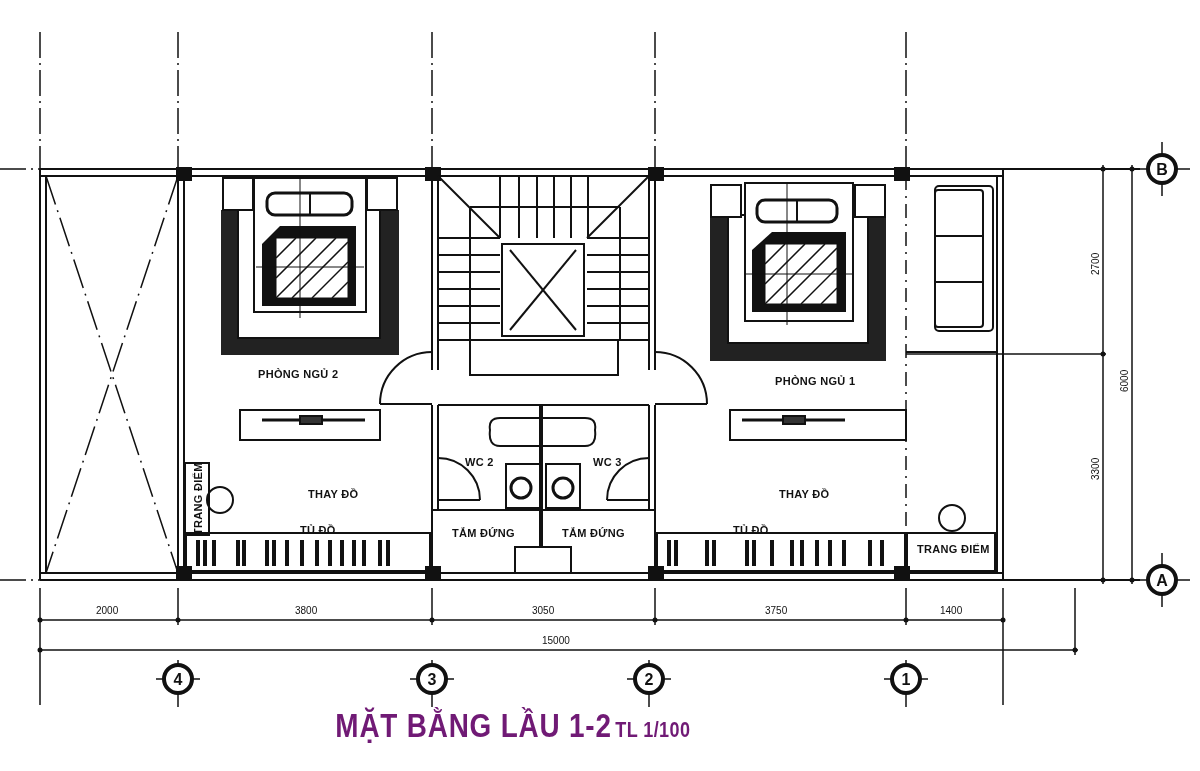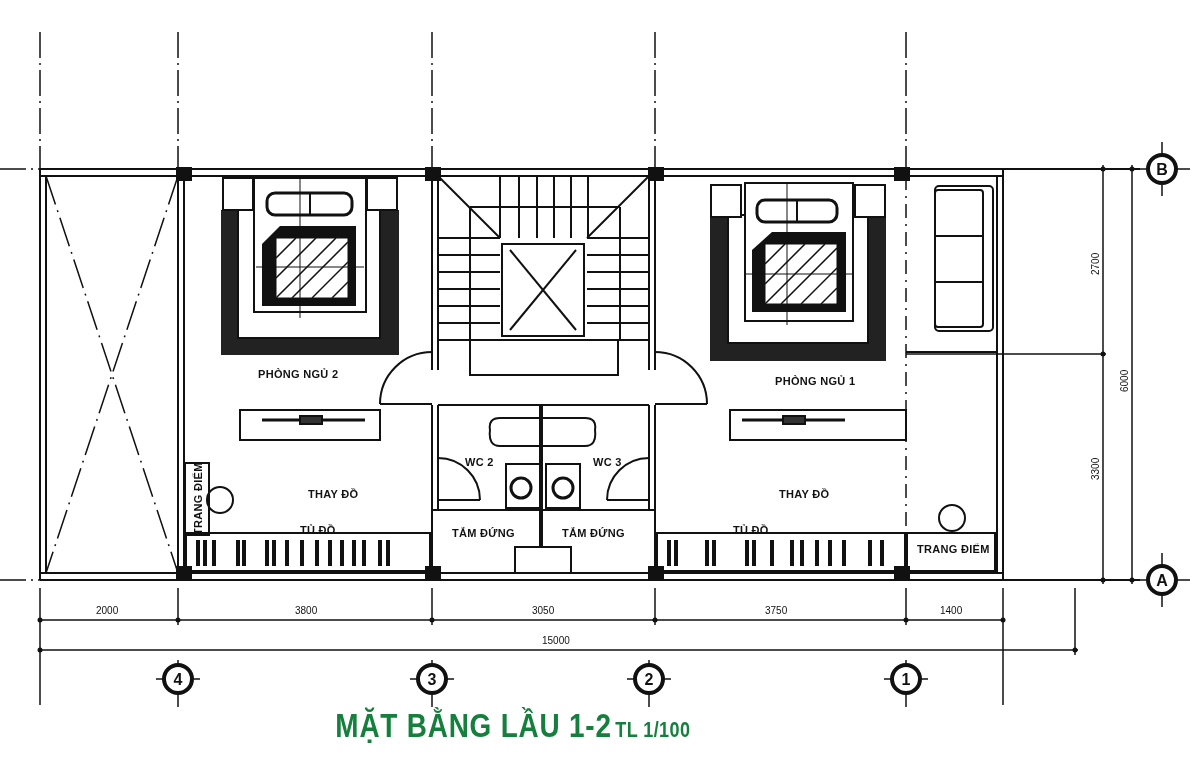--- a/index.html
+++ b/index.html
@@ -3,21 +3,21 @@
 <meta charset="utf-8">
 <style>
   html,body{margin:0;padding:0;background:#ffffff;}
   body{width:1200px;height:771px;position:relative;overflow:hidden;font-family:"Liberation Sans",sans-serif;}
   svg{position:absolute;left:0;top:0;}
   .ln{stroke:#111;fill:none;}
   .txt{font-family:"Liberation Sans",sans-serif;fill:#111;}
   .lbl{font-size:11px;font-weight:bold;letter-spacing:0.3px;}
   .dim{font-size:10px;}
   .axis{font-size:16px;font-weight:bold;}
-  .title{position:absolute;left:0;width:1004px;top:706px;text-align:center;font-family:"Liberation Sans",sans-serif;font-weight:bold;color:#15803d;}
+  .title{position:absolute;left:0;width:1004px;top:706px;text-align:center;font-family:"Liberation Sans",sans-serif;font-weight:bold;color:#701a75;}
   .title .main{font-size:34px;letter-spacing:1px;transform:scaleX(0.82);display:inline-block;}
   .title .scale{font-size:22px;letter-spacing:0.5px;transform:scaleX(0.82);display:inline-block;margin-left:-40px;}
 </style>
 </head>
 <body>
 
 <svg width="1200" height="771" viewBox="0 0 1200 771" xmlns="http://www.w3.org/2000/svg">
 
   <g class="ln" stroke-width="1.5" stroke-dasharray="26,5,2,5">
     <line x1="40" y1="32" x2="40" y2="175"></line>

